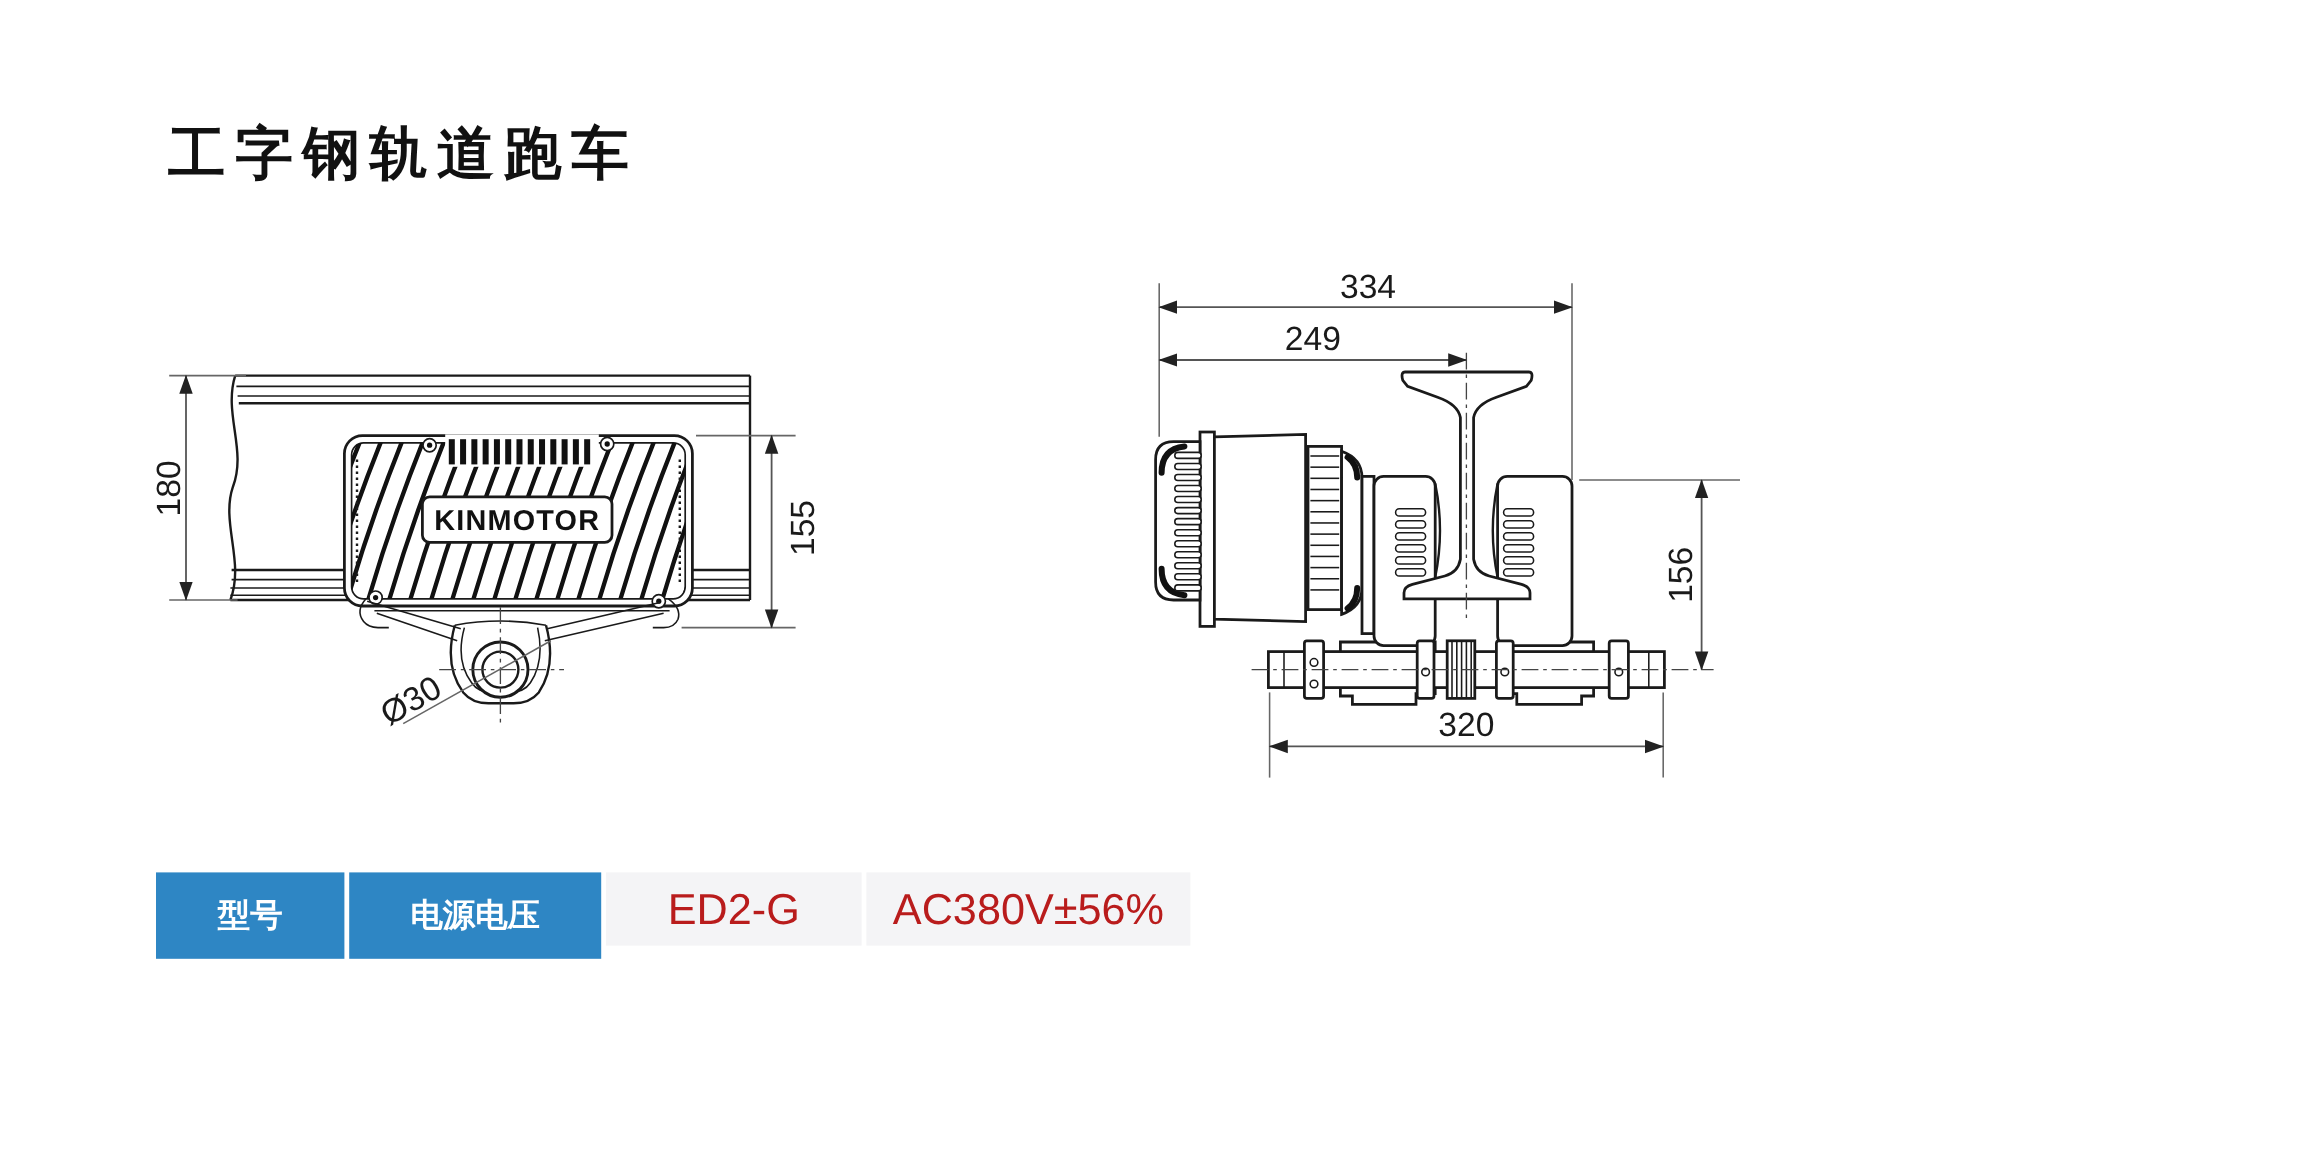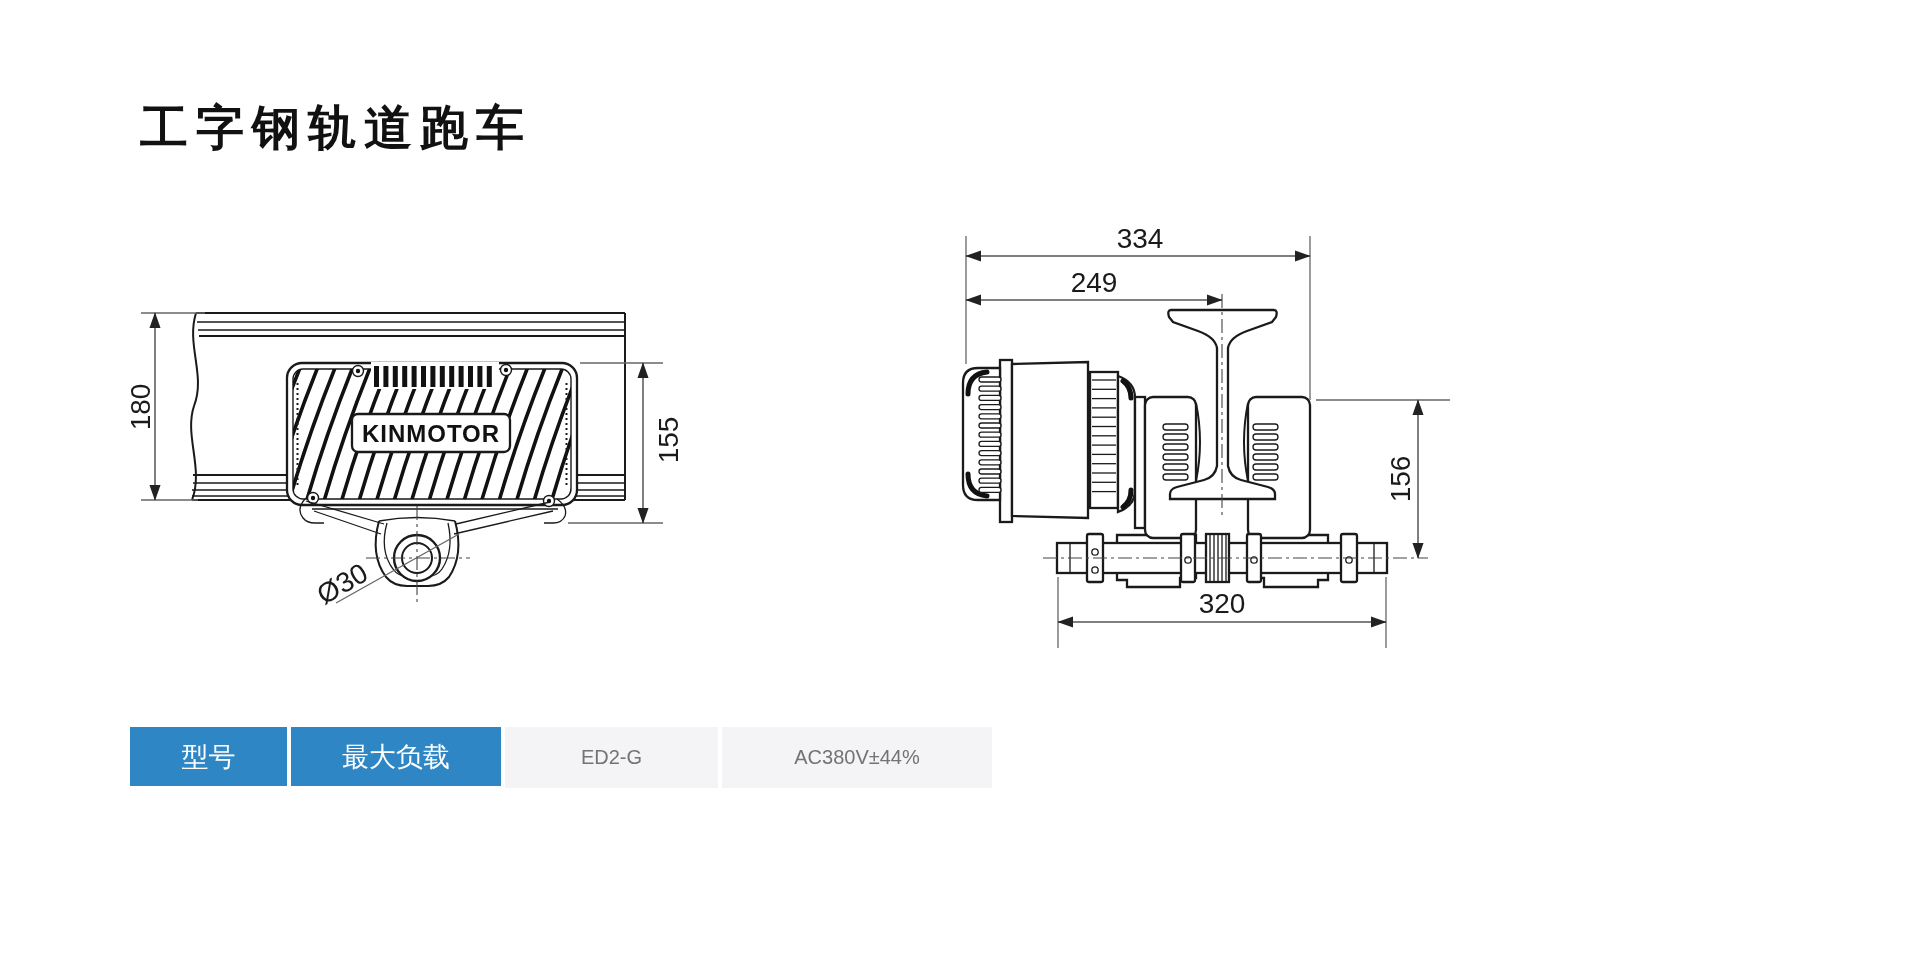--- a/index.html
+++ b/index.html
@@ -20,24 +20,24 @@
   .hatch{stroke:#111;stroke-width:3.6;stroke-linecap:round;fill:none;}
   .serr{stroke:#1a1a1a;stroke-width:2;stroke-dasharray:2 3;fill:none;}
   .shade{stroke:#111;stroke-width:5;stroke-linecap:round;fill:none;}
   .dimtxt{font-family:"Liberation Sans",sans-serif;font-size:28px;fill:#1a1a1a;text-anchor:middle;}
   .brand{font-family:"Liberation Sans",sans-serif;font-size:24px;font-weight:700;
          letter-spacing:1px;fill:#111;text-anchor:middle;}
   
   .spec-table{position:absolute;left:130px;top:727px;display:grid;
       grid-template-columns:157px 210px 213px 270px 158px;
       column-gap:4px;row-gap:4px;background:#fff;}
-  .spec-table .th{background:var(--header-bg,#2E86C4);color:#fff;height:59px;
-      display:flex;align-items:center;justify-content:center;font-size:27px;font-weight:400;}
-  .spec-table .td{background:var(--row-bg,#F4F4F6);color:#737373;height:61px;
-      display:flex;align-items:center;justify-content:center;font-size:20px;}
+  .spec-table .th{background:var(--header-bg,#2E86C4);color:#fff;height:72px;
+      display:flex;align-items:center;justify-content:center;font-size:27px;font-weight:700;}
+  .spec-table .td{background:var(--row-bg,#F4F4F6);color:#b91c1c;height:61px;
+      display:flex;align-items:center;justify-content:center;font-size:36px;}
 </style>
 </head>
 <body>
 
 <div class="page">
 
   <h1 class="title">工字钢轨道跑车</h1>
 
   <svg class="drawing" style="left:100px;top:270px;width:620px;height:380px" viewBox="100 270 620 380">
     <defs>
@@ -282,17 +282,17 @@
     <g>
       <path class="ext" d="M1058,577 V648"></path>
       <path class="ext" d="M1386,577 V648"></path>
       <line class="dim" x1="1058" y1="622" x2="1386" y2="622" marker-start="url(#arr)" marker-end="url(#arr)"></line>
       <text class="dimtxt" x="1222" y="613">320</text>
     </g>
   </svg>
 
   <div class="spec-table">
     <div class="th">型号</div>
-    <div class="th">最大负载</div>
+    <div class="th">电源电压</div>
     <div class="td">ED2-G</div>
-    <div class="td">AC380V±44%</div>
+    <div class="td">AC380V±56%</div>
   </div>
 </div>
 
 </body></html>

